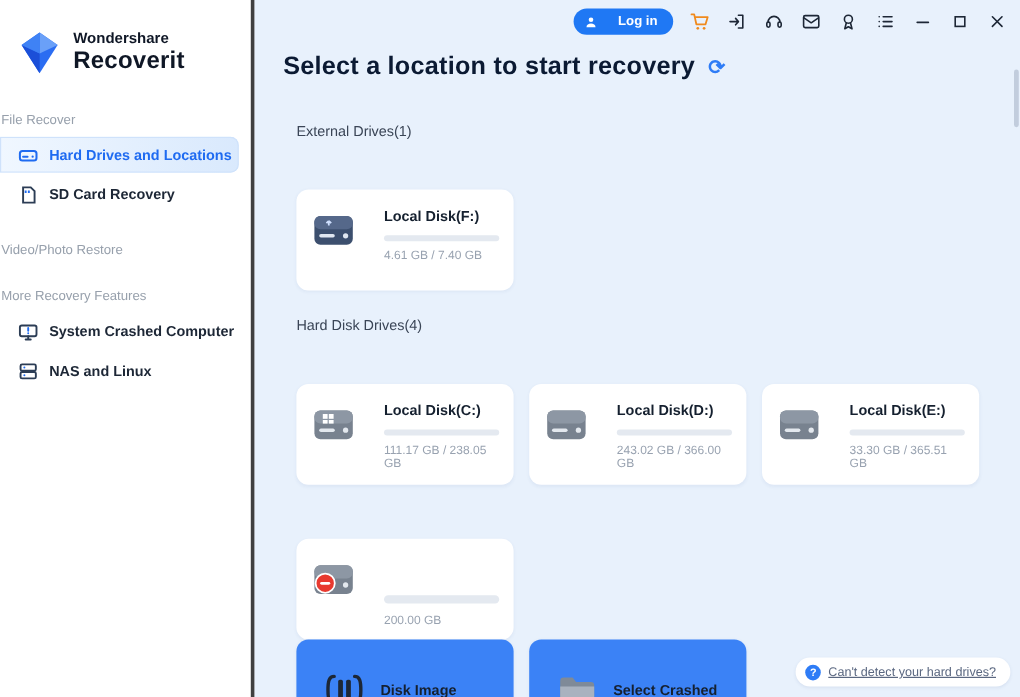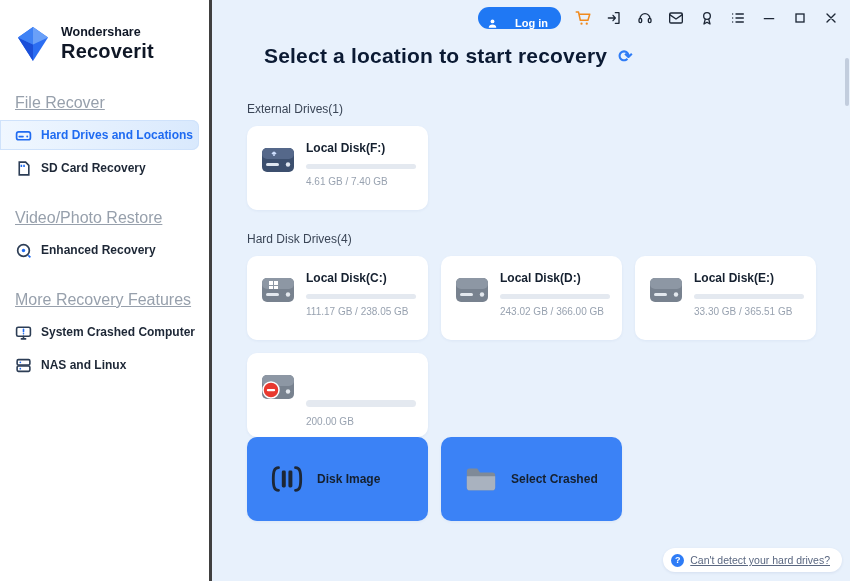--- a/index.html
+++ b/index.html
@@ -7,48 +7,48 @@
   body { font-family:"Liberation Sans", sans-serif; }
   .window { position:relative; width:850px; height:581px; background:#e8f1fc; overflow:hidden; margin:0 auto; }
 
   
   .sidebar { position:absolute; left:0; top:0; width:212px; height:100%; background:#ffffff; border-right:3px solid #404040; z-index:2; }
   .brand { display:flex; align-items:center; gap:8px; padding:24px 0 0 13px; }
   .brand-logo { width:40px; height:40px; flex:none; }
   .brand-text { display:flex; flex-direction:column; line-height:1.1; }
   .brand-l1 { font-size:12.5px; font-weight:bold; color:#0f1726; }
   .brand-l2 { font-size:20px; font-weight:bold; color:#0f1726; letter-spacing:.2px; }
-  .side-label { font-size:16px; color:#97a0ac; padding-left:15px; margin:26px 0 8px;text-decoration:underline; }
+  .side-label { font-size:11px; color:#97a0ac; padding-left:1px; margin:26px 0 8px; }
   .side-label.first { margin-top:30px; }
   .side-item { display:flex; align-items:center; gap:9px; height:30px; padding-left:15px; margin:3px 10px 3px 0; font-size:12px; font-weight:bold; color:#1d2736; cursor:pointer; border-radius:0 7px 7px 0; }
   .side-item.active { background:linear-gradient(90deg,#f0f7ff 0%, #d9e9fd 100%); color:#1f6bf1; box-shadow:inset 0 0 0 1px #cfe2fb; }
   .side-icon { width:17px; height:17px; flex:none; color:#2c3d55; display:flex; }
   .side-item.active .side-icon { color:#1f6bf1; }
   .side-icon svg { width:100%; height:100%; }
 
   
   .topbar { position:absolute; top:7px; right:10px; display:flex; align-items:center; gap:13px; z-index:3; }
-  .login-btn { display:flex; align-items:flex-end; gap:17px; background:#1f78f4; color:#fff; font-size:11px; font-weight:bold; height:22px; padding:0 13px 0 9px; border-radius:12px; cursor:pointer; }
+  .login-btn { display:flex; align-items:center; gap:17px; background:#1f78f4; color:#fff; font-size:11px; font-weight:bold; height:22px; padding:0 13px 0 9px; border-radius:12px; cursor:pointer; }
   .top-icon { width:18px; height:18px; display:flex; align-items:center; justify-content:center; color:#1d2736; cursor:pointer; }
   .top-icon svg { width:16px; height:16px; }
   .top-icon.cart svg { width:18px; height:18px; }
 
   
   .main { position:absolute; left:212px; top:0; right:0; bottom:0; }
-  .title-row { position:absolute; left:52px; top:44px; display:flex; align-items:center; gap:11px; }
+  .title-row { position:absolute; left:24px; top:44px; display:flex; align-items:center; gap:11px; }
   .page-title { font-size:21px; font-weight:bold; color:#0b1a33; letter-spacing:.2px; }
   .refresh-icon { color:#2e7cf6; font-size:17px; font-weight:bold; cursor:pointer; line-height:1; }
   .scroll-thumb { position:absolute; right:1px; top:58px; width:4px; height:48px; background:#c2cddd; border-radius:2px; }
 
   .content { position:absolute; left:35px; top:102px; right:22px; }
   .sec-label { font-size:12px; color:#3a4556; margin-bottom:10px; }
   .cards { display:flex; gap:13px; flex-wrap:wrap; }
   .cards + .sec-label { margin-top:22px; }
 
-  .drive-card { width:181px; height:84px; background:#fff; border-radius:10px; padding:13px 12px 10px 13px; display:flex; gap:10px; cursor:pointer; box-shadow:0 1px 3px rgba(40,70,130,.06); }
+  .drive-card { width:181px; height:84px; background:#fff; border-radius:10px; padding:13px 12px 10px 13px; display:flex; gap:24px; cursor:pointer; box-shadow:0 1px 3px rgba(40,70,130,.06);margin-top:32px; }
   .drive-icon { width:36px; height:32px; flex:none; margin-top:5px; }
   .drive-icon svg { width:100%; height:100%; }
   .drive-info { flex:1; min-width:0; display:flex; flex-direction:column; }
   .drive-info.centered { justify-content:flex-end; }
   .drive-name { font-size:12px; font-weight:bold; color:#15202f; margin:2px 0 9px; }
   .progress { height:5px; width:100%; background:#e4e9f0; border-radius:3px; overflow:hidden; margin-bottom:7px; }
   .progress.thick { height:7px; border-radius:4px; margin-bottom:9px; }
   .progress-fill { height:100%; background:#2268f0; border-radius:3px; }
   .progress-fill.red { background:#e8392f; }
   .drive-cap { font-size:10px; color:#98a2b0; }
@@ -101,30 +101,20 @@
         <svg viewBox="0 0 16 16" fill="none" stroke="currentColor" stroke-width="1.5">
             <path d="M4 2h6l3 3v9H4z"></path>
             <path d="M6 4.5v2M8.5 4.5v2" stroke="#1f6bf1"></path>
           </svg>
       </span>
       <span>SD Card Recovery</span>
     </div>
 
     <div class="side-label">Video/Photo Restore</div>
 
-    <div class="side-item">
-      <span class="side-icon">
-        <svg viewBox="0 0 16 16" fill="none" stroke="currentColor" stroke-width="1.6">
-            <circle cx="8" cy="8" r="5.5"></circle>
-            <circle cx="8" cy="8" r="1.6" fill="#1f6bf1" stroke="none"></circle>
-            <path d="M12.5 12.5l2 2" stroke="#1f6bf1"></path>
-          </svg>
-      </span>
-      <span>Enhanced Recovery</span>
-    </div>
 
 
     <div class="side-label">More Recovery Features</div>
 
     <div class="side-item">
       <span class="side-icon">
         <svg viewBox="0 0 16 16" fill="none" stroke="currentColor" stroke-width="1.5">
             <rect x="1.5" y="3" width="13" height="8.5" rx="1.5"></rect>
             <path d="M6 14h4M8 11.5V14" stroke-linecap="round"></path>
             <path d="M8 5v2.2M8 9.2v.01" stroke="#1f6bf1" stroke-linecap="round"></path>

